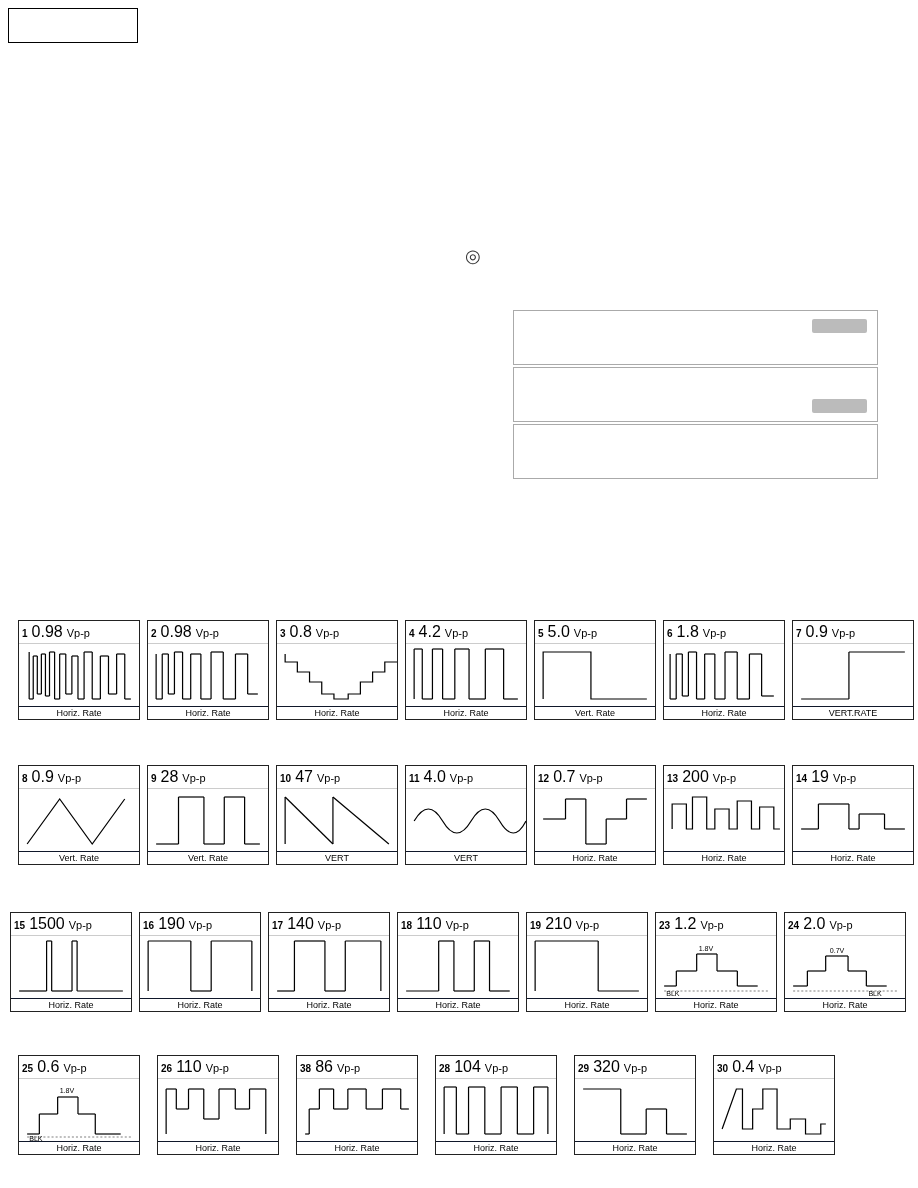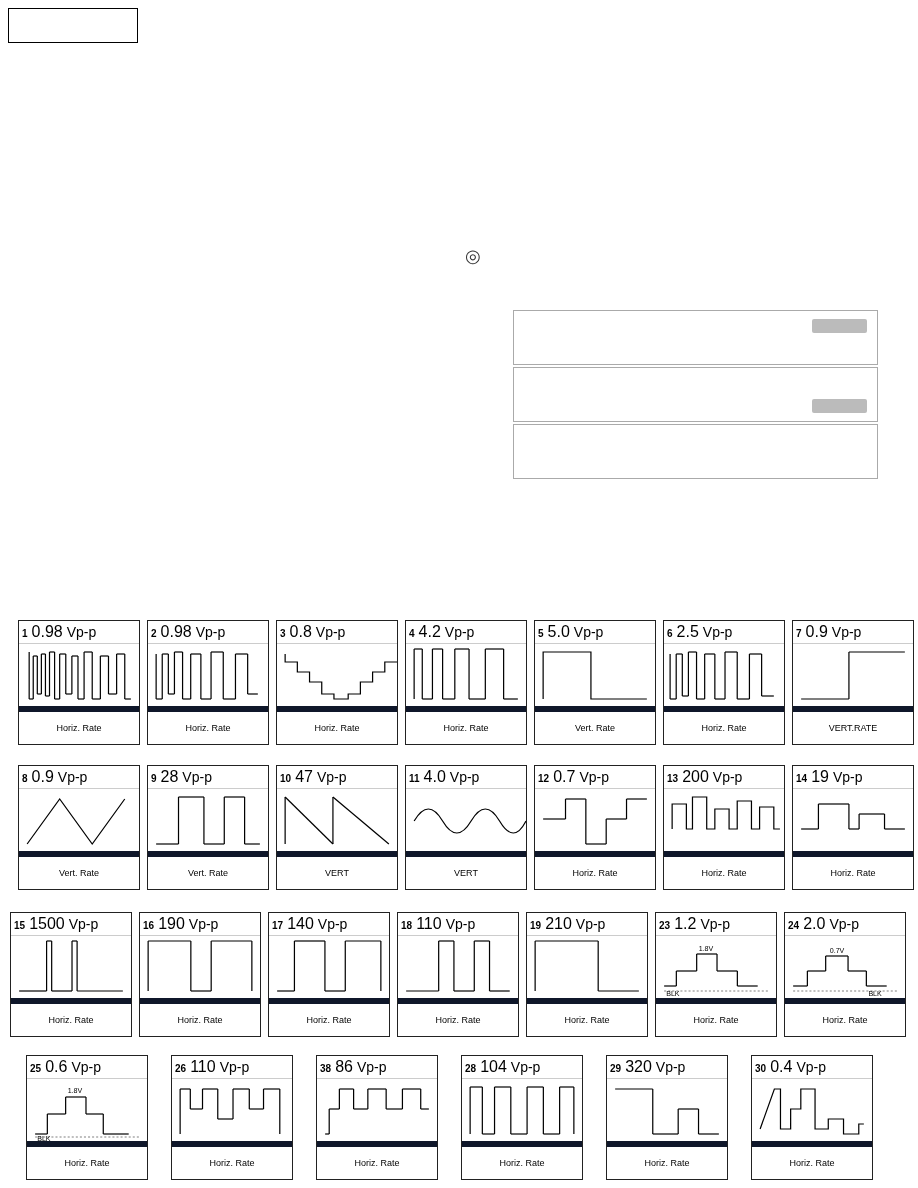--- a/index.html
+++ b/index.html
@@ -96,39 +96,39 @@
     .waveform-num {
       font-weight: bold;
       font-size: 10px;
     }
 
     .waveform-val {
       font-size: 16px;
     }
 
     .waveform-unit {
-      font-size: 14px;
+      font-size: 11px;
     }
 
     .waveform-canvas {
       height: 62px;
       position: relative;
       overflow: hidden;
     }
 
     .waveform-canvas svg {
       width: 100%;
       height: 100%;
     }
 
     .waveform-footer {
       font-size: 9px;
       text-align: center;
-      padding: 11px 0;
-      border-top: 6px solid #0f172a;
+      padding: 1px 0;
+      border-top: 1px solid #0f172a;
     }
 
     
     .waveform-grid-2 {
       position: absolute;
       top: 765px;
       left: 18px;
       display: grid;
       grid-template-columns: repeat(7, 125px);
       gap: 4px;
@@ -144,22 +144,21 @@
       gap: 4px;
     }
 
     
     .waveform-grid-4 {
       position: absolute;
       top: 1055px;
       left: 18px;
       display: grid;
       grid-template-columns: repeat(6, 125px);
-      gap: 20px;
-      margin-left: 8px;
+      gap: 14px;
     }
 
   </style>
 </head>
 <body>
 
 <div class="top-left-box"></div>
 
 <div class="eye-icon">◎</div>
 
@@ -322,21 +321,21 @@
           <polyline points="8,55 8,8 55,8 55,55 110,55"></polyline>
         </g>
       </svg>
     </div>
     <div class="waveform-footer">Vert.   Rate</div>
   </div>
 
   <div class="waveform-cell">
     <div class="waveform-header">
       <span class="waveform-num">6</span>
-      <span class="waveform-val">2.5</span>
+      <span class="waveform-val">1.8</span>
       <span class="waveform-unit">Vp-p</span>
     </div>
     <div class="waveform-canvas">
       <svg viewBox="0 0 118 62" preserveAspectRatio="none">
         <g stroke="#000" stroke-width="1.2" fill="none">
           <line x1="6" y1="10" x2="6" y2="55"></line>
           <line x1="6" y1="55" x2="12" y2="55"></line>
           <line x1="12" y1="55" x2="12" y2="10"></line>
           <line x1="12" y1="10" x2="18" y2="10"></line>
           <line x1="18" y1="10" x2="18" y2="52"></line>

